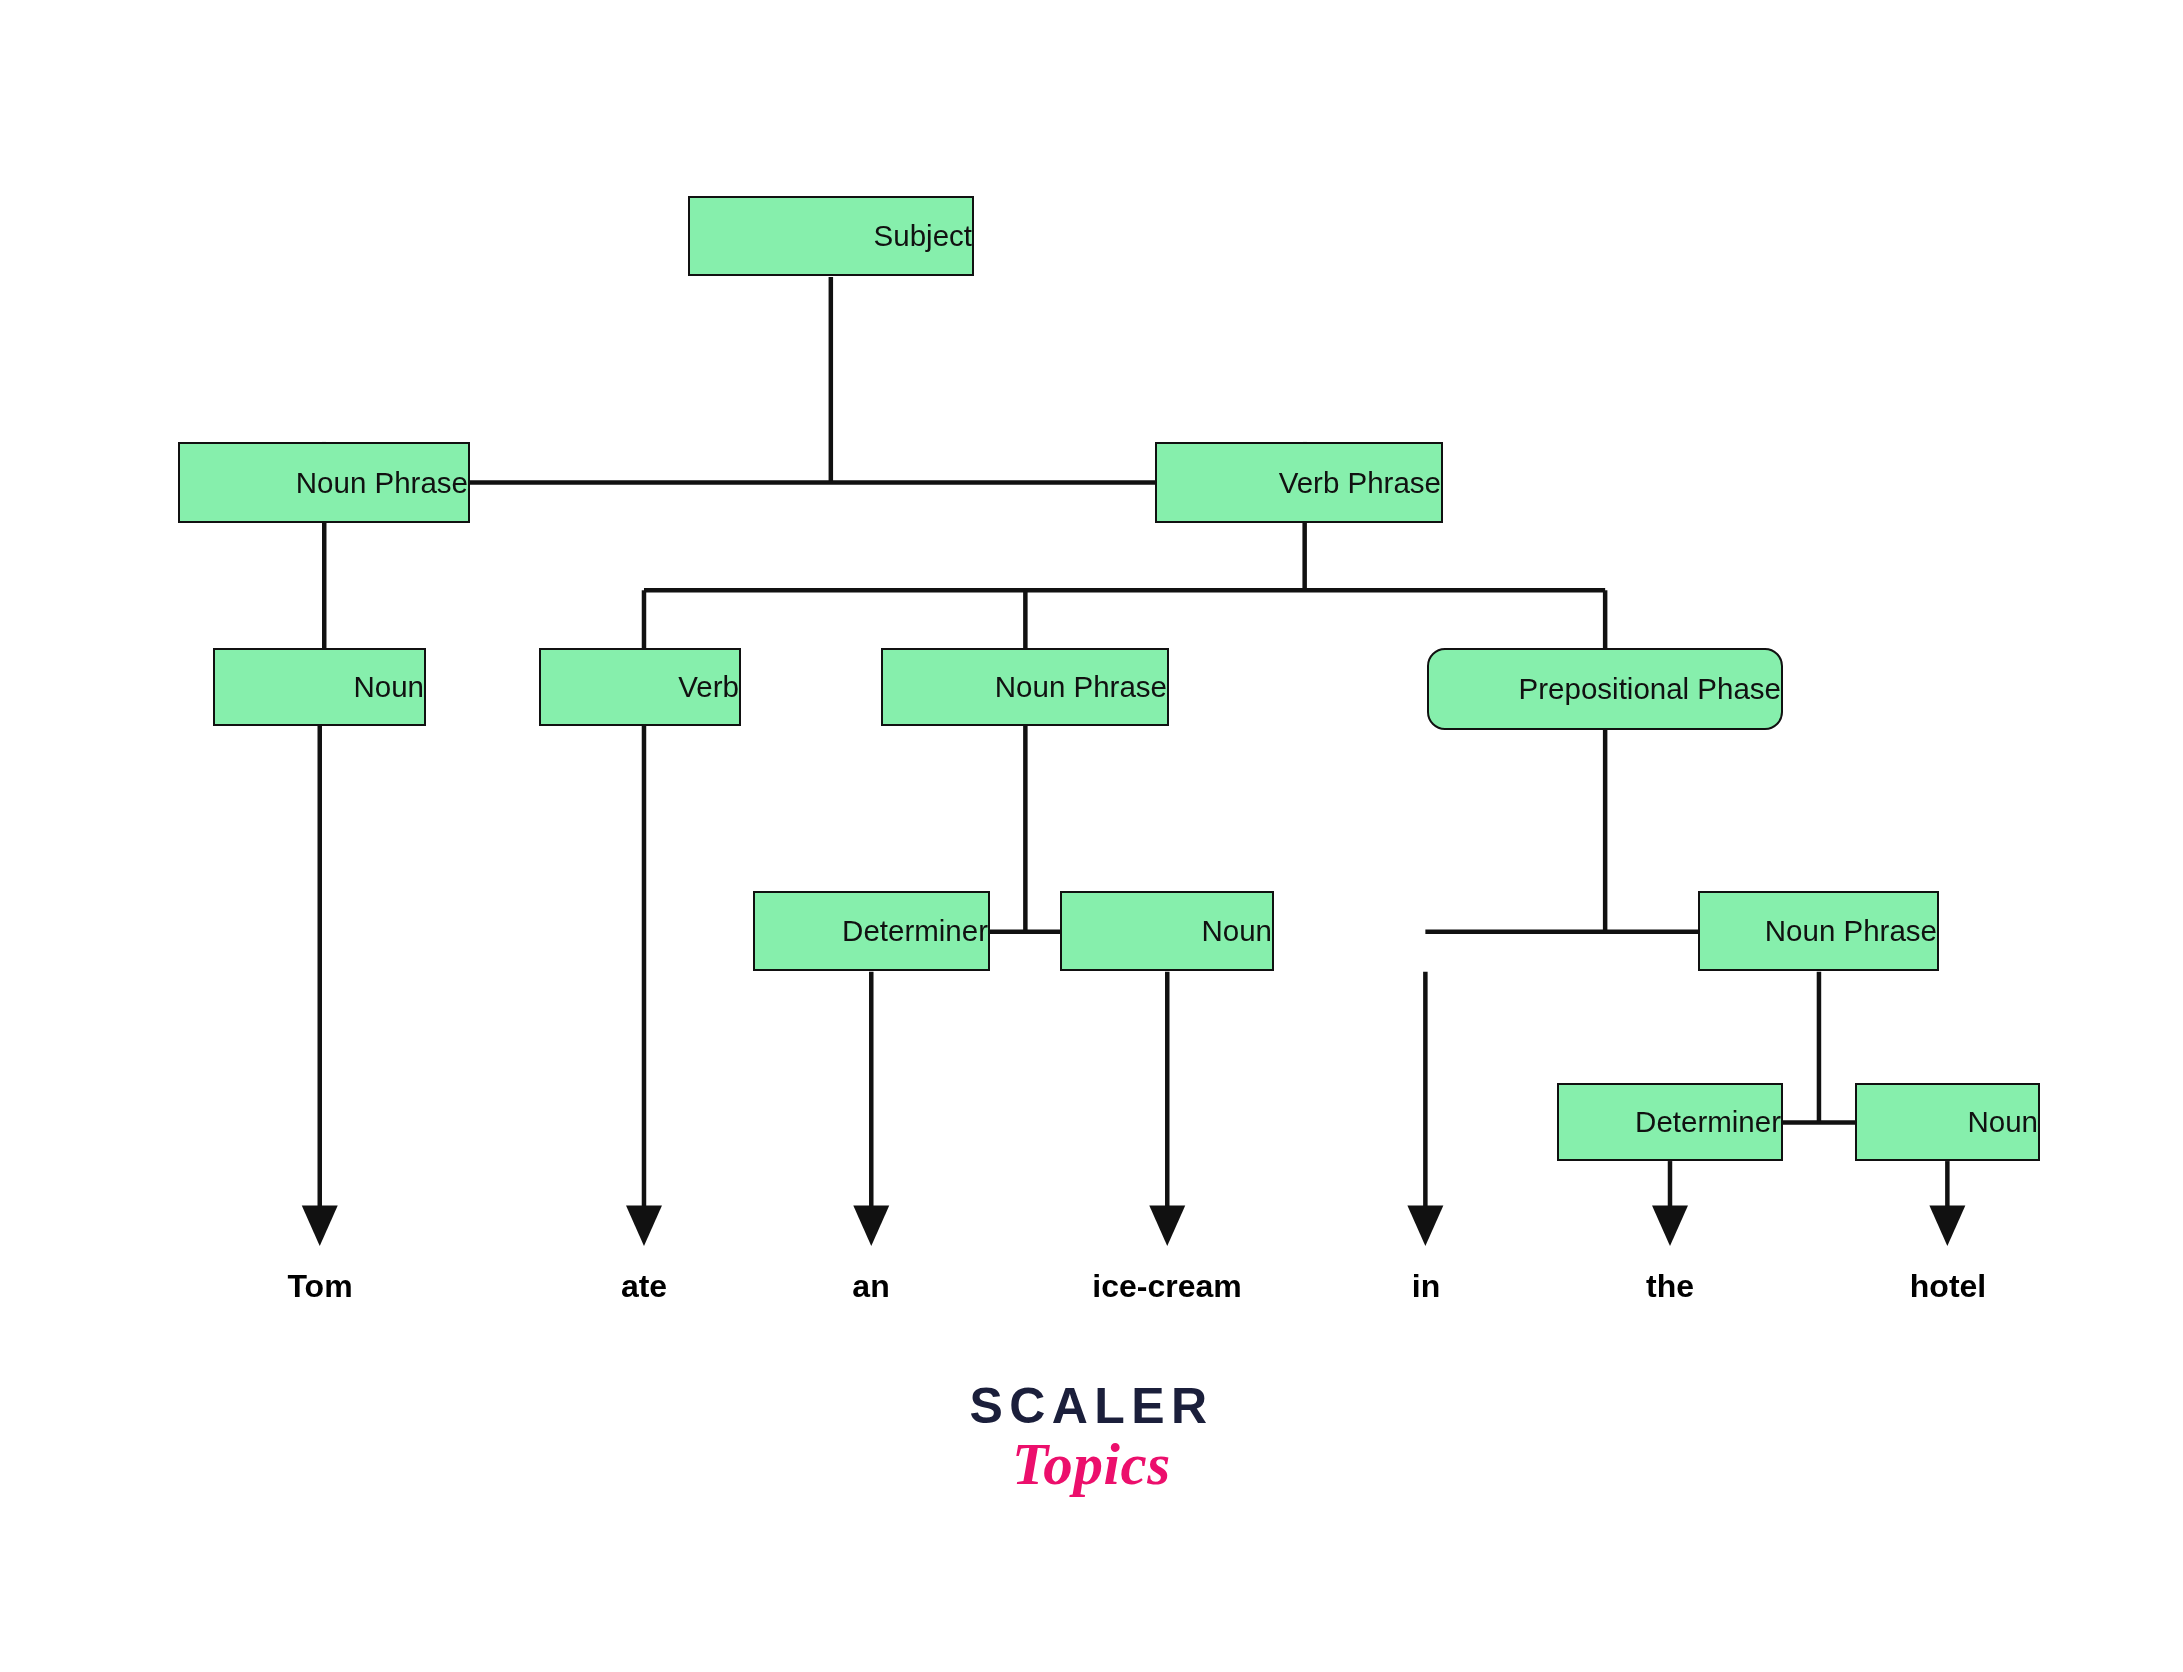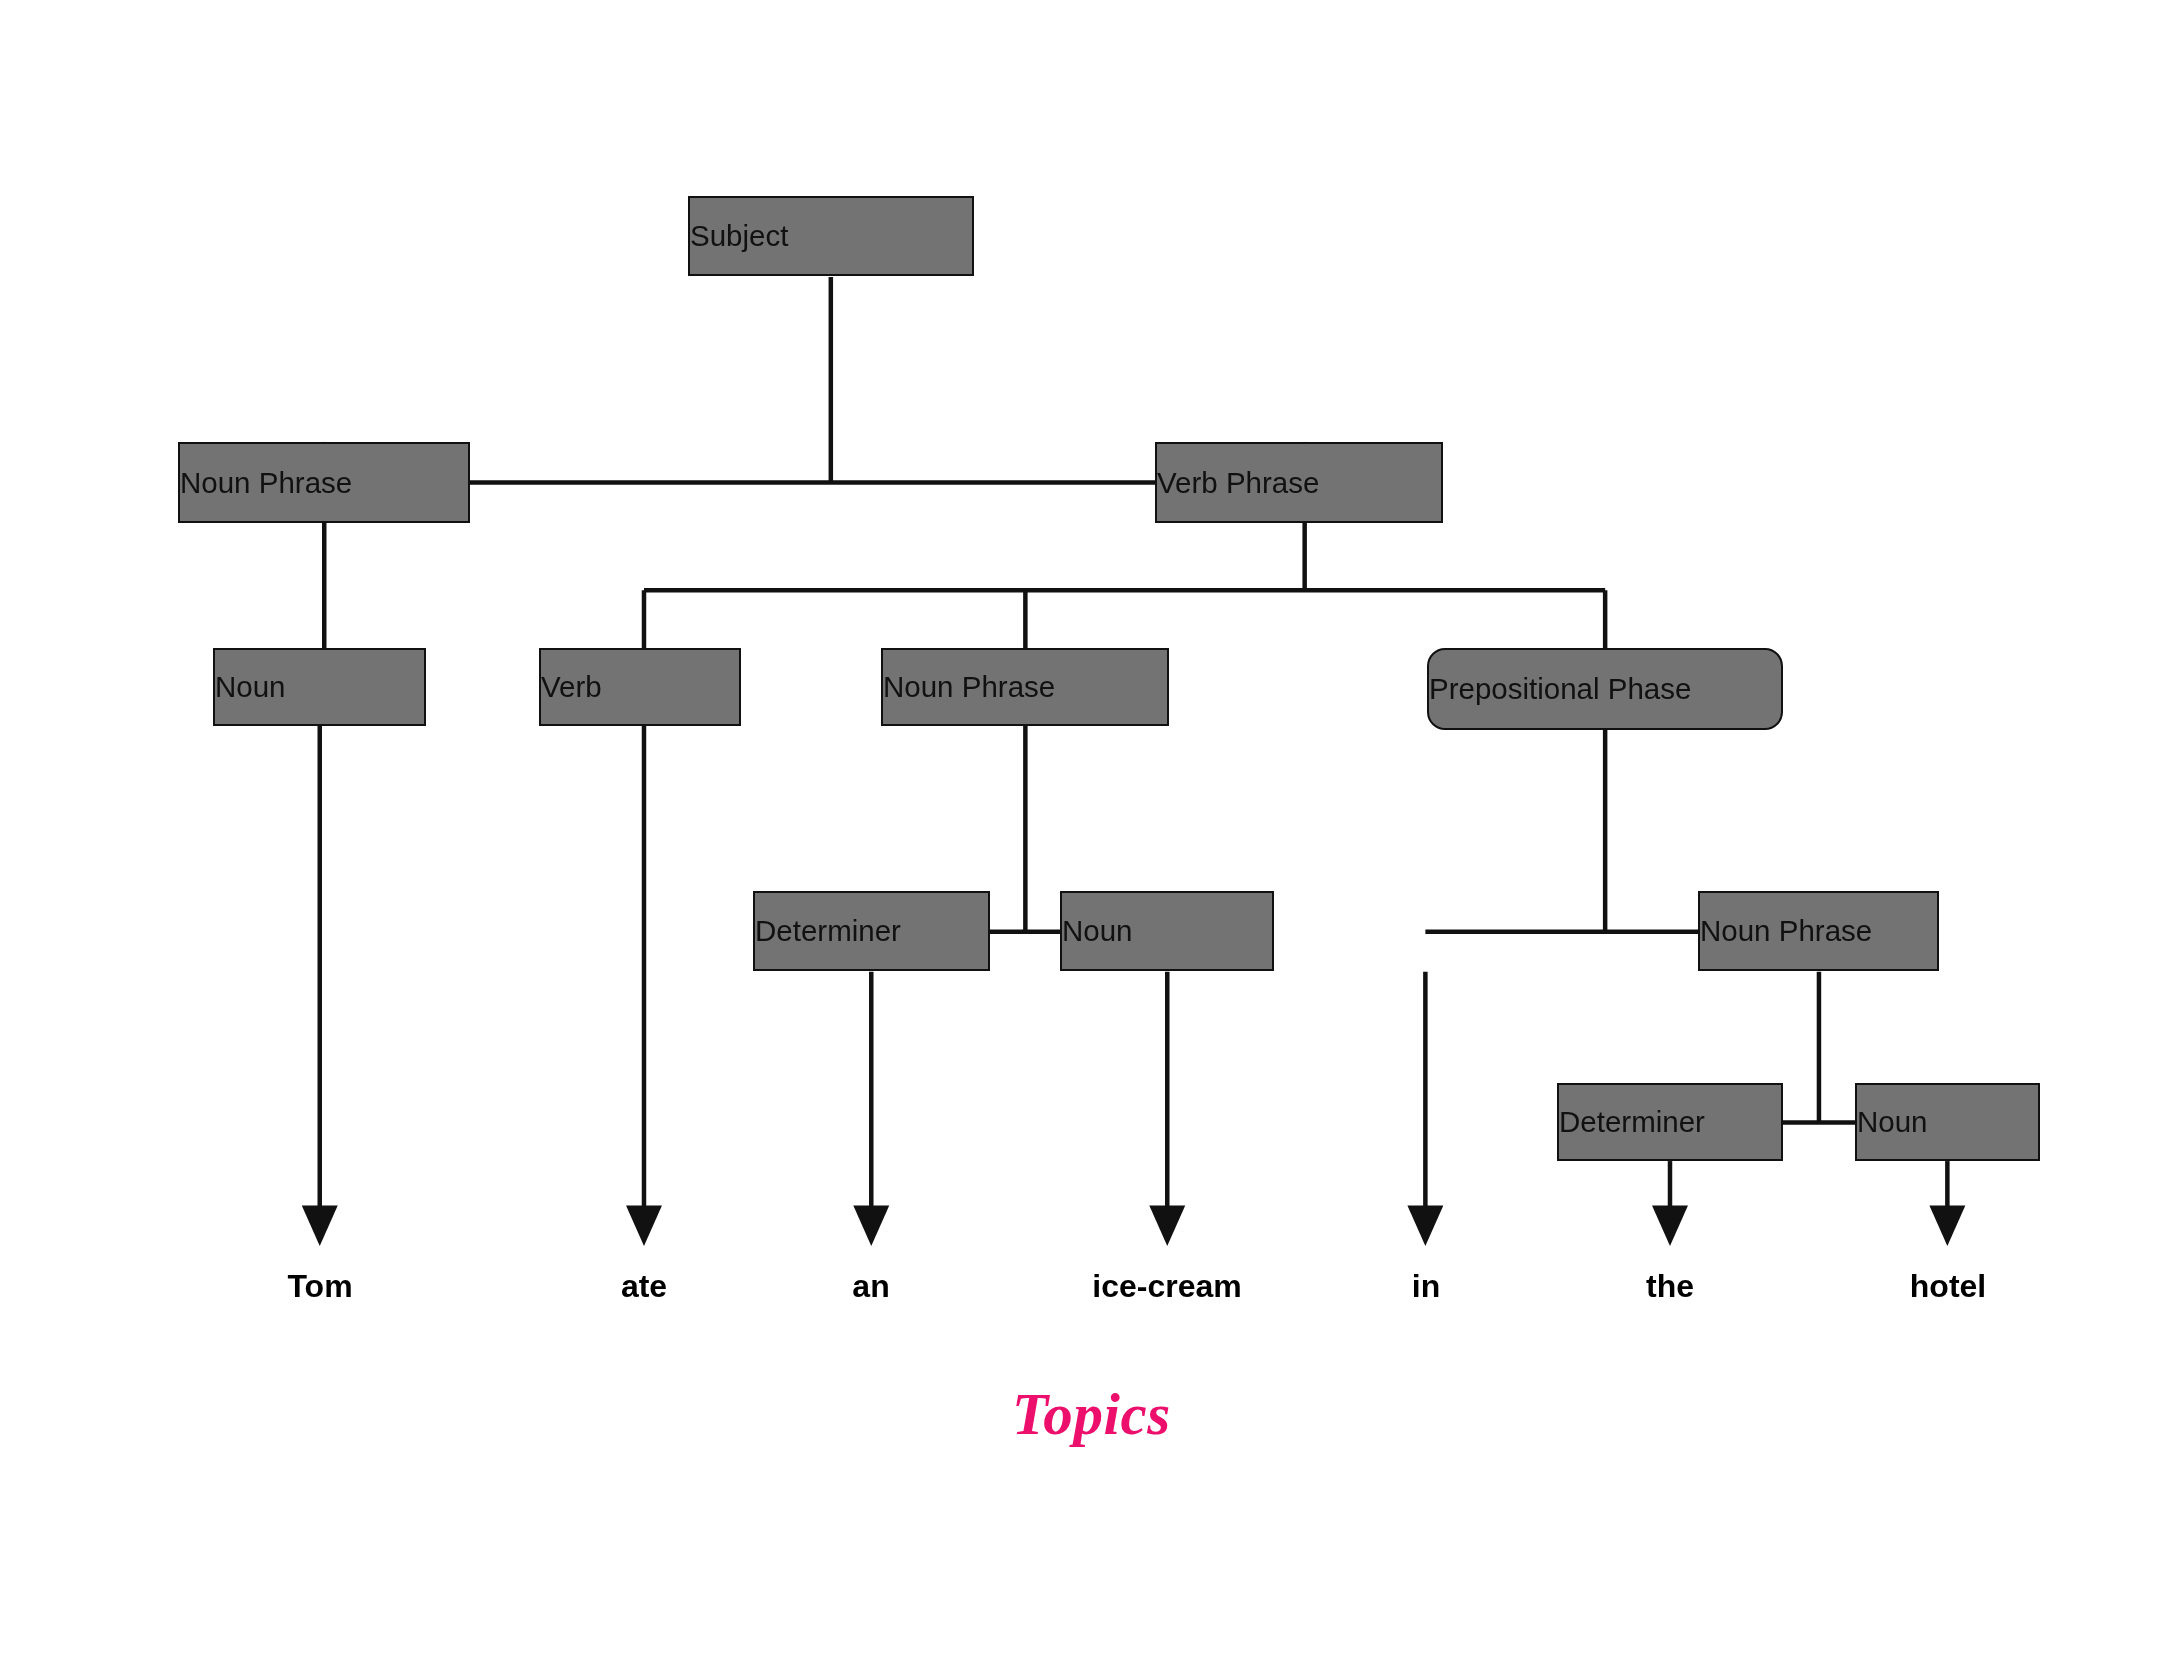--- a/index.html
+++ b/index.html
@@ -24,25 +24,25 @@
     position: absolute;
     left: 0;
     top: 0;
     width: 2183px;
     height: 1673px;
     pointer-events: none;
   }
   .node {
     position: absolute;
     box-sizing: border-box;
-    background: #737373;
+    background: #86efac;
     border: 2.6px solid #111111;
     display: flex;
     align-items: center;
-    justify-content: flex-start;
+    justify-content: flex-end;
     font-size: 29.5px;
     color: #111111;
     font-family: "Liberation Sans", sans-serif;
     line-height: 1;
     white-space: nowrap;
   }
   .word {
     position: absolute;
     font-size: 32px;
     font-weight: bold;
@@ -166,17 +166,18 @@
 
   <div class="word" style="left:320px;  top:1268px;">Tom</div>
   <div class="word" style="left:644px; top:1268px;">ate</div>
   <div class="word" style="left:871px; top:1268px;">an</div>
   <div class="word" style="left:1167px; top:1268px;">ice-cream</div>
   <div class="word" style="left:1426px; top:1268px;">in</div>
   <div class="word" style="left:1670px; top:1268px;">the</div>
   <div class="word" style="left:1948px; top:1268px;">hotel</div>
 
   <div id="logo">
+    <span class="logo-scaler">SCALER</span>
     <span class="logo-topics">Topics</span>
   </div>
 
 </div>
 
 
 </body></html>

